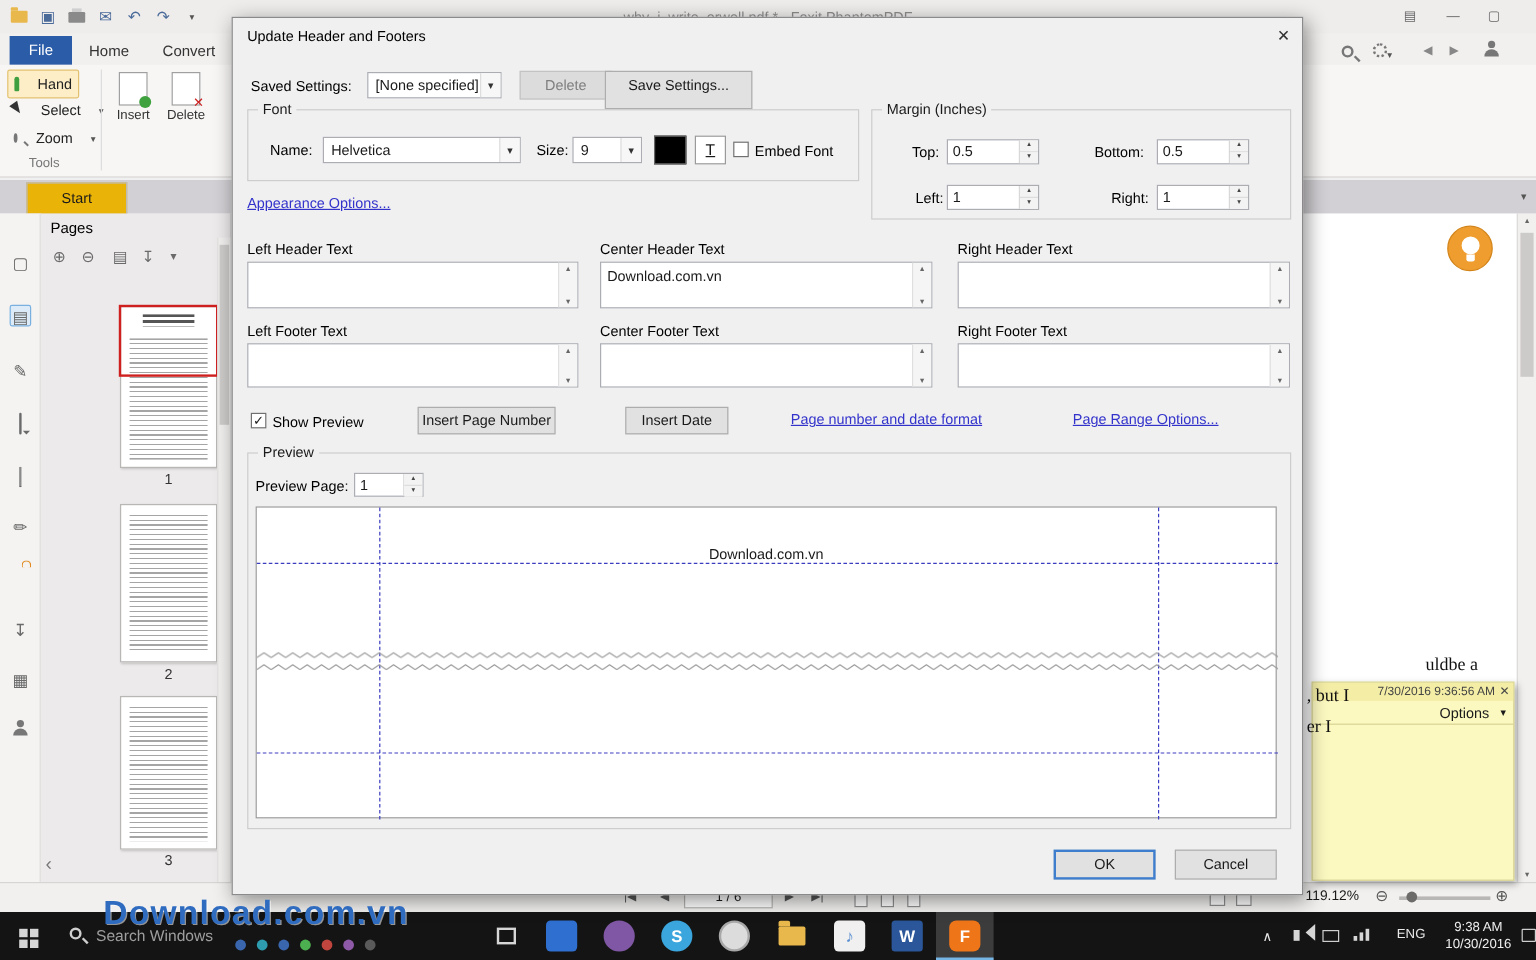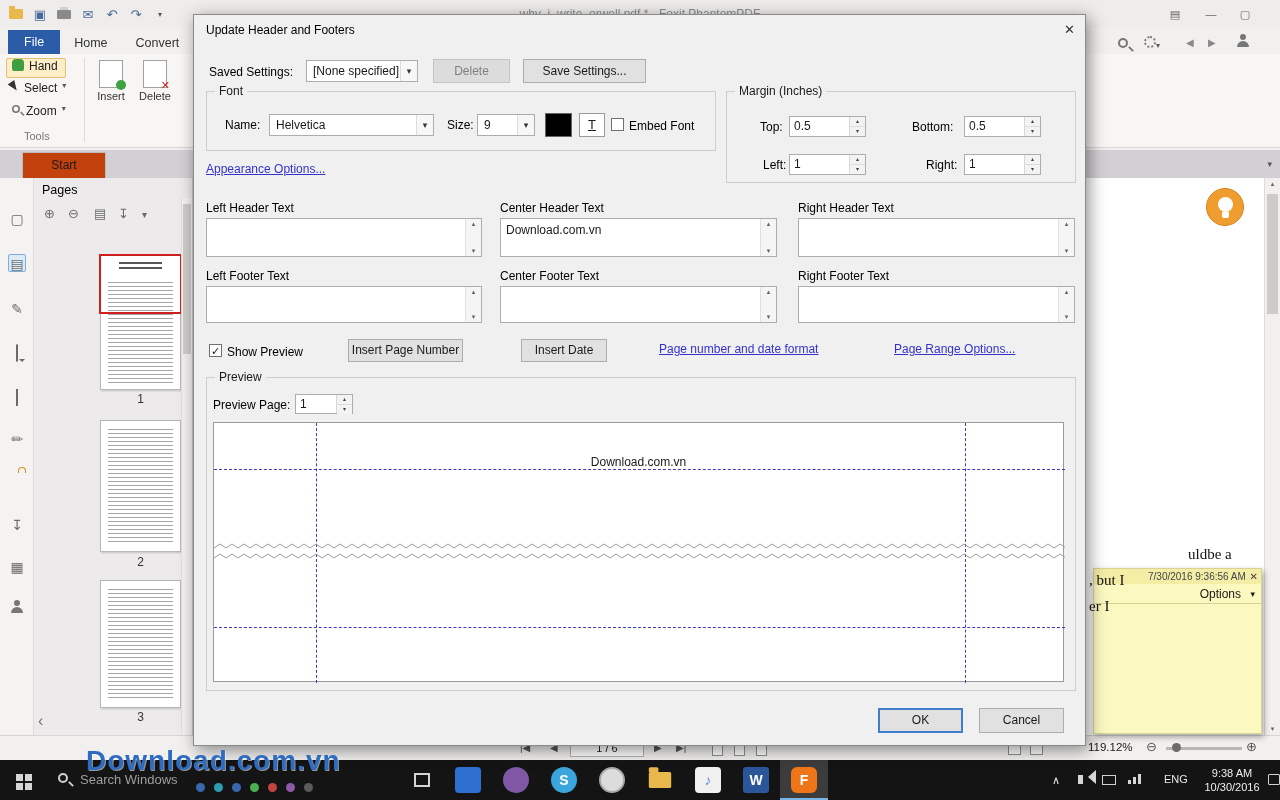--- a/index.html
+++ b/index.html
@@ -13,21 +13,21 @@
   
   .titlebar{left:0;top:0;width:1280px;height:28px;background:#efedec}
   .title-text{left:0;top:7px;width:100%;text-align:center;color:#8d8d8d;font-size:12px}
   .qat{left:8px;top:4px;height:20px;display:flex;gap:8px;align-items:center}
   .qicon{min-width:16px;height:16px;display:inline-flex;align-items:center;justify-content:center;color:#4a6b9a;font-size:13px}
   .winbtn{position:absolute;top:5px;width:26px;height:18px;text-align:center;color:#666;font-size:11px;line-height:18px}
   .ribbon-tabs{left:0;top:28px;width:1280px;height:26px;background:#f2f0ef;display:flex;align-items:flex-end}
   .tab{padding:4px 14px;font-size:12.5px;color:#333}
   .tab-file{background:#2a5ca8;color:#fff;margin-left:8px;padding:5px 16px}
   .ribbon-body{left:0;top:54px;width:1280px;height:94px;background:#f7f6f5;border-bottom:1px solid #d8d6d4}
-  .tool-row{position:absolute;display:flex;align-items:flex-start;gap:5px;height:20px;font-size:12px;color:#222;padding:0 5px}
+  .tool-row{position:absolute;display:flex;align-items:center;gap:15px;height:20px;font-size:12px;color:#222;padding:11px 5px}
   .tool-selected{background:#fdeec7;border:1px solid #e3c171;border-radius:2px}
   .mini-arr{font-size:8px;color:#555}
   .vsep{position:absolute;width:1px;background:#ddd}
   .big-btn{position:absolute;width:42px;text-align:center;font-size:11px;color:#333}
   .bb-ic{width:24px;height:28px;margin:2px auto;border:1px solid #a0a0a0;background:#fff;position:relative}
   .bb-ic.ins::after{content:"";position:absolute;right:-4px;bottom:-3px;width:10px;height:10px;border-radius:50%;background:#3fa23f}
   .bb-ic.del::after{content:"✕";position:absolute;right:-4px;bottom:-5px;color:#c22;font-size:11px;font-weight:bold}
   .hand-ic{width:12px;height:12px;background:#3f9e3f;border-radius:4px 4px 2px 2px}
   .cursor-ic{width:0;height:0;border:4px solid transparent;border-top:10px solid #333;transform:rotate(-35deg)}
   .mag{width:10px;height:10px;border:2px solid #777;border-radius:50%;display:inline-block;position:relative}
@@ -38,21 +38,21 @@
   .p-head{width:6px;height:6px;border-radius:50%;background:#777;display:block;margin:0 auto}
   .p-body{width:12px;height:6px;border-radius:6px 6px 0 0;background:#777;display:block;margin:1px auto 0}
   .navarrow{color:#888;font-size:10px}
   .fold{width:14px;height:10px;background:#e9b84d;border-radius:1px;position:relative}
   .fold::before{content:"";position:absolute;top:-3px;left:0;width:6px;height:3px;background:#e9b84d;border-radius:1px 1px 0 0}
   .pr{width:14px;height:9px;background:#8a8a8a;border-radius:1px;position:relative}
   .pr::before{content:"";position:absolute;left:3px;top:-3px;width:8px;height:3px;background:#cfcfcf}
 
   
   .tabstrip{left:0;top:150px;width:1280px;height:28px;background:#d2d0d4}
-  .start-tab{position:absolute;left:22px;top:2px;width:84px;height:26px;background:#c2410c;border:1px solid #bdbbb9;border-bottom:none;text-align:center;line-height:25px;font-size:12px}
+  .start-tab{position:absolute;left:22px;top:2px;width:84px;height:26px;background:#eab308;border:1px solid #bdbbb9;border-bottom:none;text-align:center;line-height:25px;font-size:12px}
   .pages-panel{left:0;top:178px;width:193px;height:557px;background:#eceaeb;border-right:1px solid #c9c7c5}
   .strip{left:0;top:178px;width:34px;height:557px;background:#f4f3f2;border-right:1px solid #dfdddb}
   .strip-ic{position:absolute;left:8px;width:18px;height:18px;color:#6a6a6a;font-size:14px;text-align:center;line-height:18px}
   .strip-ic.active{background:#dcebf7;border:1px solid #7ab0e0;border-radius:2px}
   .bubble{width:13px;height:9px;border:1px solid #6a6a6a;border-radius:2px;position:relative;margin:4px auto 0}
   .bubble::after{content:"";position:absolute;left:2px;bottom:-4px;border:3px solid transparent;border-top-color:#6a6a6a}
   .clip{width:7px;height:12px;border:1px solid #6a6a6a;border-top:none;border-radius:0 0 4px 4px;margin:2px auto 0}
   .lock{width:10px;height:8px;background:#e08a1e;border-radius:1px;position:relative;margin:7px auto 0}
   .lock::before{content:"";position:absolute;left:1px;top:-5px;width:6px;height:5px;border:1.5px solid #e08a1e;border-bottom:none;border-radius:4px 4px 0 0}
   .ptool{position:absolute;top:206px;color:#6a6a6a;font-size:13px}
@@ -356,21 +356,21 @@
 <div class="abs dialog">
   <div class="lbl" style="left:12px;top:8px">Update Header and Footers</div>
   <span style="position:absolute;right:10px;top:7px;font-size:13px;color:#333;cursor:pointer">✕</span>
 
   <span class="lbl" style="left:15px;top:50px">Saved Settings:</span>
   <div class="combo" style="left:112px;top:45px;width:112px;height:22px">
     <span class="cval">[None specified]</span>
     <span class="carr">▾</span>
   </div>
   <div class="btn btn-disabled" style="left:239px;top:44px;width:77px;height:24px;line-height:22px">Delete</div>
-  <div class="btn" style="left:329px;top:44px;width:123px;height:24px;line-height:22px">Save Settings...</div>
+  <div class="btn" style="left:310px;top:44px;width:123px;height:32px;line-height:22px">Save Settings...</div>
 
   <div class="grp" style="left:12px;top:76px;width:510px;height:60px">
     <span class="grp-label">Font</span>
     <span class="lbl" style="left:18px;top:26px">Name:</span>
     <div class="combo" style="left:62px;top:22px;width:165px;height:22px">
       <span class="cval">Helvetica</span>
       <span class="carr">▾</span>
     </div>
     <span class="lbl" style="left:240px;top:26px">Size:</span>
     <div class="combo" style="left:270px;top:22px;width:58px;height:22px">

